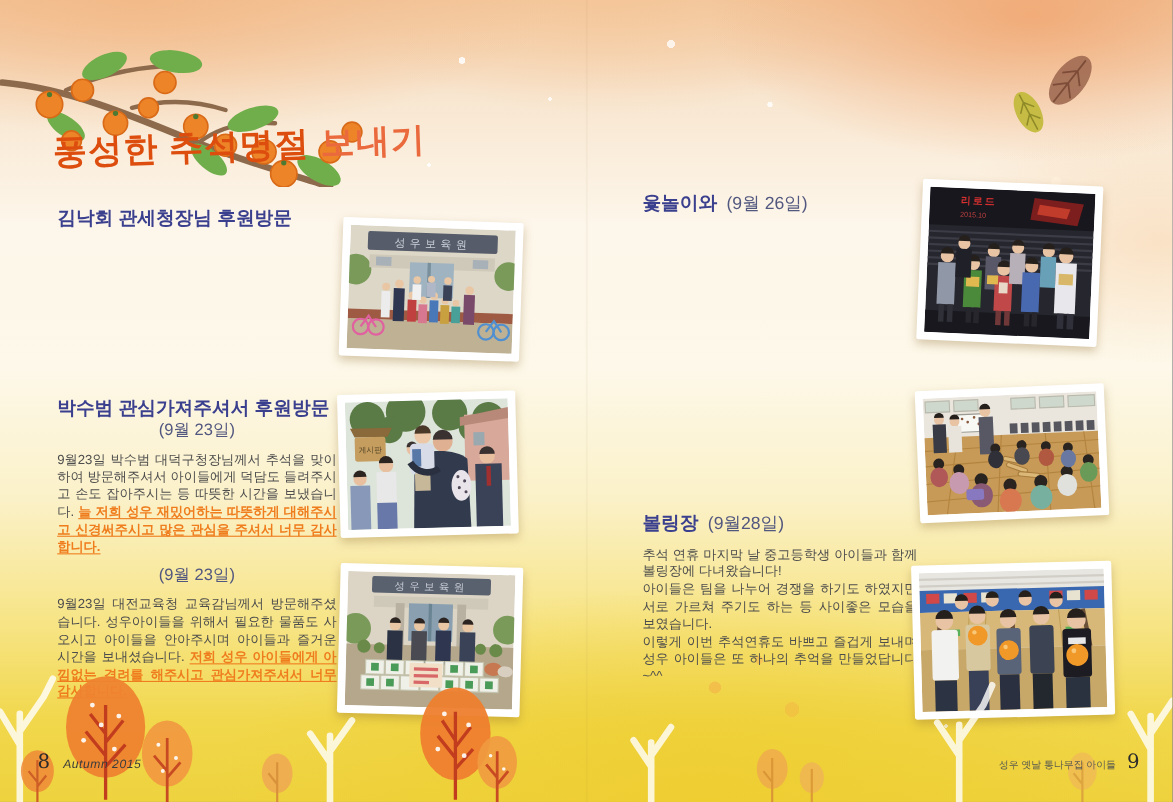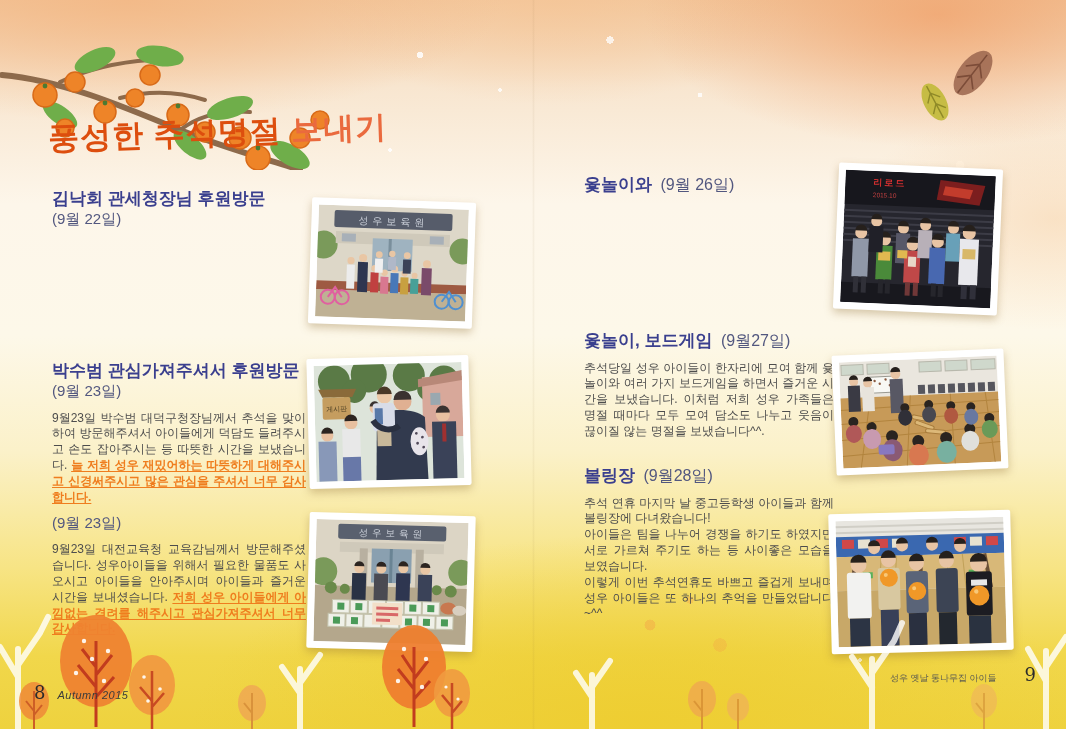--- a/index.html
+++ b/index.html
@@ -29,31 +29,31 @@
     radial-gradient(circle 3px at 860px 660px, rgba(255,255,255,.7) 60%, transparent 62%);}
   .fold{position:absolute;top:0;bottom:0;left:532px;width:3px;
     background:linear-gradient(90deg,rgba(120,90,40,0),rgba(120,90,40,.06),rgba(120,90,40,0));}
   .deco{position:absolute;pointer-events:none;}
   .title{position:absolute;left:48px;top:112px;font-size:31px;font-weight:bold;
     letter-spacing:1px;transform:rotate(-2deg);white-space:nowrap;}
   .title .t1{color:#dd4e0e;}
   .title .t2{color:#ea6a3e;}
   .sec{position:absolute;width:254px;}
   .h-blue{font-size:17px;font-weight:bold;color:#3a3f8e;line-height:1.25;}
-  .h-date{font-size:15px;color:#52577f;line-height:1.35;}
+  .h-date{font-size:15px;color:#52577f;line-height:1.35;text-align:center;}
   .h-inline .h-date{display:inline;font-size:16px;}
   .h-inline .h-blue{display:inline;margin-right:4px;}
   .body{margin-top:9px;font-size:12px;line-height:1.32;color:#4d4d4d;
     text-align:justify;white-space:pre-line;}
   .hl{color:#ef7d1e;font-weight:bold;text-decoration:underline;text-underline-offset:2px;}
   .photo{position:absolute;background:#fff;padding:7px;border-radius:2px;
     box-shadow:0 4px 9px rgba(140,105,45,.35);}
   .photo svg{display:block;}
   .footer-left{position:absolute;left:34px;top:682px;display:flex;align-items:baseline;gap:12px;}
-  .footer-right{position:absolute;right:30px;top:664px;display:flex;align-items:baseline;gap:28px;}
+  .footer-right{position:absolute;right:30px;top:682px;display:flex;align-items:baseline;gap:10px;}
   .pageno{font-family:"DejaVu Serif","Liberation Serif",serif;font-size:18px;color:#2b2b2b;}
   .foot-label{font-size:11px;color:#3c3c3c;letter-spacing:.5px;font-style:italic;}
   .foot-label-sm{font-size:9px;color:#5a5a50;}
 </style>
 </head>
 <body>
 
 <div class="canvas">
   <div class="speckles"></div>
   <div class="fold"></div>
@@ -102,44 +102,38 @@
     </g>
   </svg>
 
   <div class="title">
     <span class="t1">풍성한 추석명절</span>
     <span class="t2">보내기</span>
   </div>
 
   <div class="sec" style="left:52px;top:188px">
     <div class="h-blue">김낙회 관세청장님 후원방문</div>
-    <div class="h-date">(9월 22일)</div>
   </div>
 
   <div class="sec" style="left:52px;top:360px">
     <div class="h-blue">박수범 관심가져주셔서 후원방문</div>
     <div class="h-date">(9월 23일)</div>
     <p class="body"><span>9월23일 박수범 대덕구청장님께서 추석을 맞이하여 방문해주셔서 아이들에게 덕담도 들려주시고 손도 잡아주시는 등 따뜻한 시간을 보냈습니다. </span><span class="hl">늘 저희 성우 재밌어하는 따뜻하게 대해주시고 신경써주시고 많은 관심을 주셔서 너무 감사합니다.</span></p>
   </div>
 
   <div class="sec" style="left:52px;top:513px">
     <div class="h-date">(9월 23일)</div>
     <p class="body"><span>9월23일 대전교육청 교육감님께서 방문해주셨습니다. 성우아이들을 위해서 필요한 물품도 사오시고 아이들을 안아주시며 아이들과 즐거운 시간을 보내셨습니다. </span><span class="hl">저희 성우 아이들에게 아낌없는 격려를 해주시고 관심가져주셔서 너무 감사합니다.</span></p>
   </div>
 
   <div class="sec h-inline" style="left:584px;top:174px;width:250px">
     <span class="h-blue">윷놀이와</span>
     <span class="h-date">(9월 26일)</span>
   </div>
 
-  <div class="sec h-inline" style="left:584px;top:330px;width:250px">
-    <span class="h-blue">윷놀이, 보드게임</span>
-    <span class="h-date">(9월27일)</span>
-    <p class="body">추석당일 성우 아이들이 한자리에 모여 함께 윷놀이와 여러 가지 보드게임을 하면서 즐거운 시간을 보냈습니다. 이처럼 저희 성우 가족들은 명절 때마다 모두 모여 담소도 나누고 웃음이 끊이질 않는 명절을 보냈습니다^^.</p>
-  </div>
 
   <div class="sec h-inline" style="left:584px;top:465px;width:250px">
     <span class="h-blue">볼링장</span>
     <span class="h-date">(9월28일)</span>
     <p class="body">추석 연휴 마지막 날 중고등학생 아이들과 함께 볼링장에 다녀왔습니다!
 아이들은 팀을 나누어 경쟁을 하기도 하였지만 서로 가르쳐 주기도 하는 등 사이좋은 모습을 보였습니다.
 이렇게 이번 추석연휴도 바쁘고 즐겁게 보내며 성우 아이들은 또 하나의 추억을 만들었답니다 ~^^</p>
   </div>
 
   <div class="photo" style="left:310px;top:200px;transform:rotate(2deg)">

